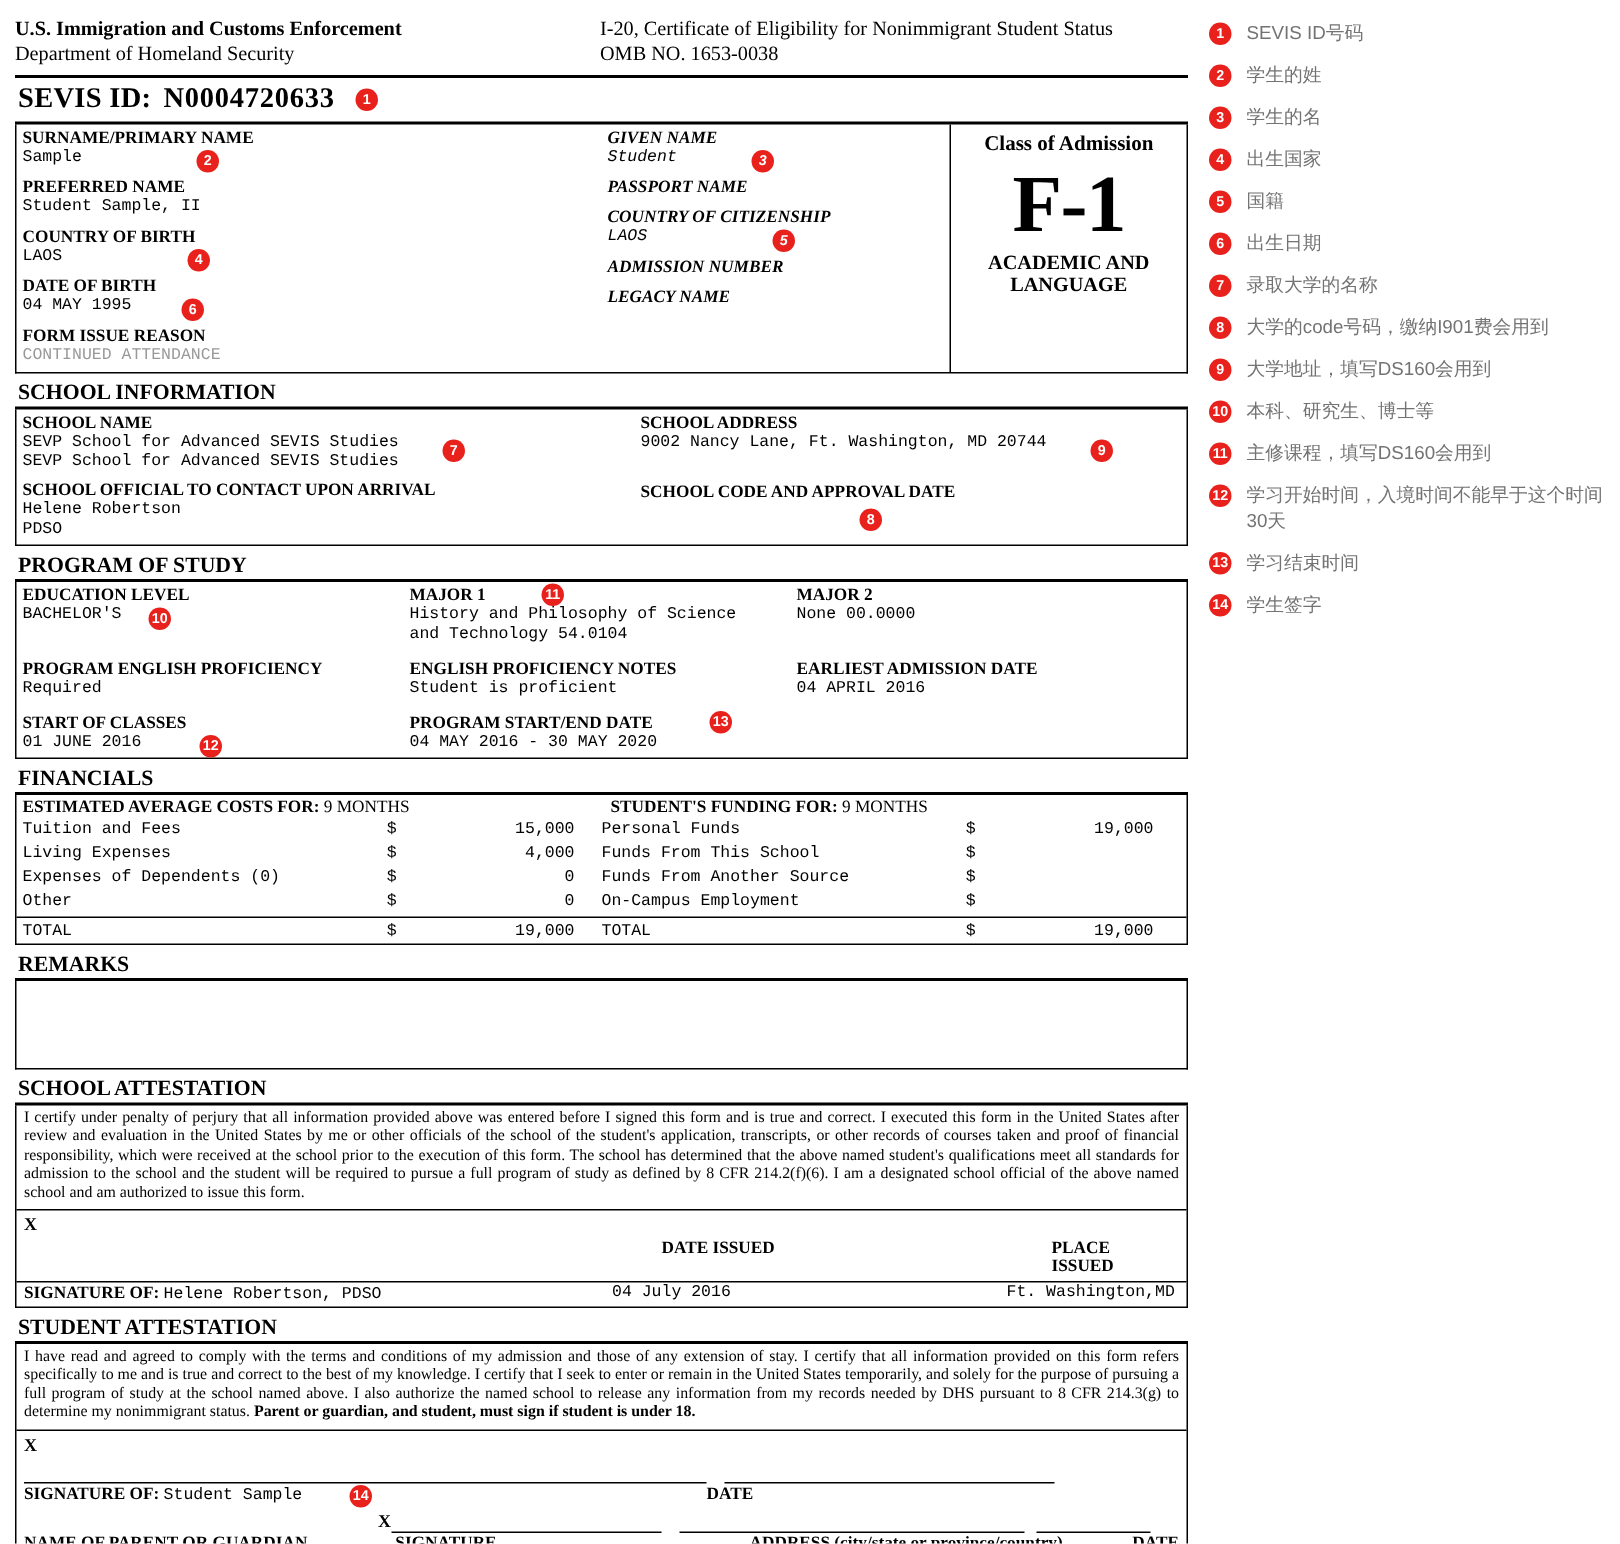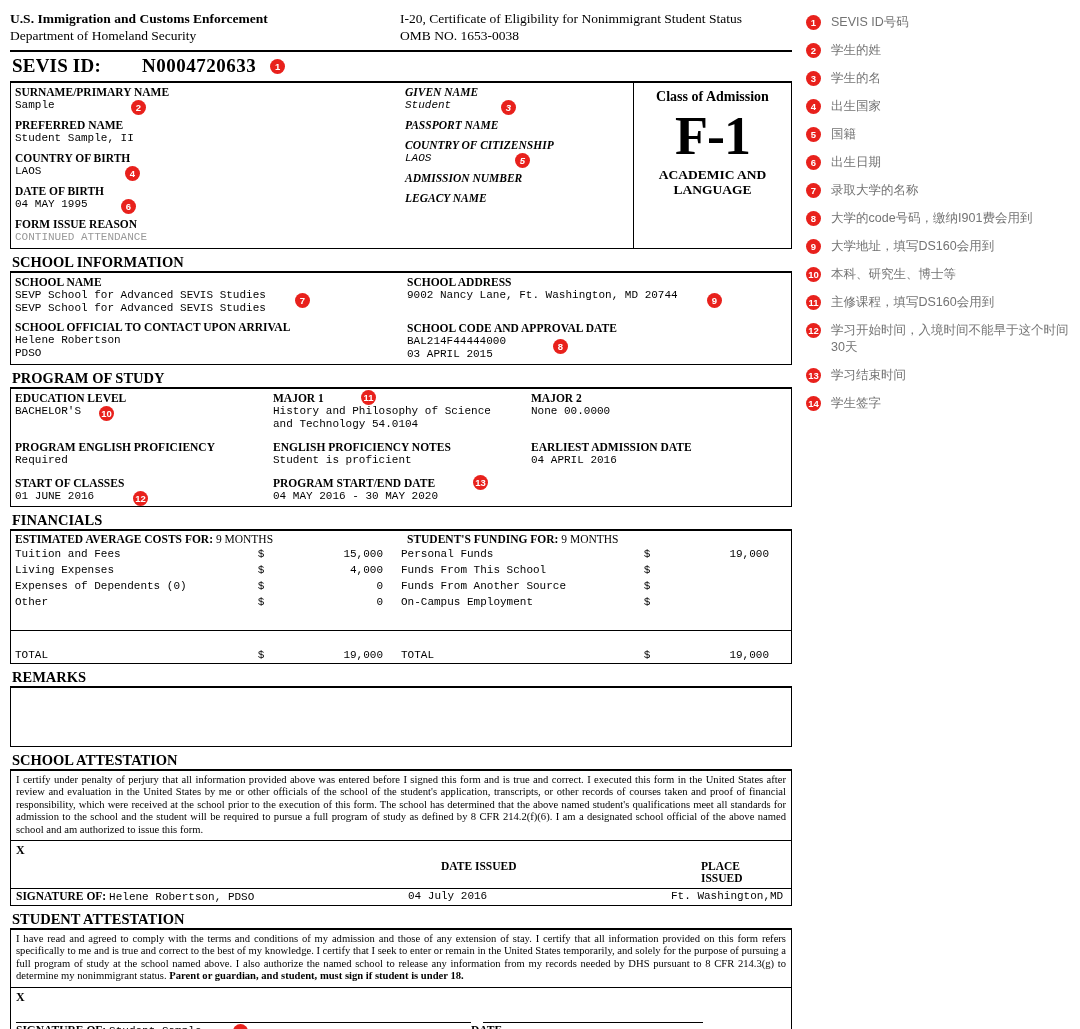--- a/index.html
+++ b/index.html
@@ -46,21 +46,21 @@
     border-top: 2px solid #000;
     border-bottom: 2px solid #000;
     padding: 3px 2px 4px 2px;
     font-size: 19px;
     font-weight: bold;
     display: flex;
     align-items: center;
     letter-spacing: 0.2px;
   }
   .sevis-bar .lbl { margin-right: 8px; }
-  .sevis-bar .val { letter-spacing: 0.5px; margin-left: 33px; }
+  .sevis-bar .val { letter-spacing: 0.5px; }
   
   .sec-title {
     font-weight: bold;
     font-size: 14.5px;
     line-height: 16px;
     border-bottom: 2px solid #000;
     padding: 2px 2px 1px 2px;
     margin-top: 3px;
   }
   .box {
@@ -110,20 +110,21 @@
     margin: 2px 0 2px 0;
   }
   .coa-sub {
     font-weight: bold;
     font-size: 13.5px;
     line-height: 15px;
   }
   
   .two {
     display: flex;
+    gap: 20px;
   }
   .two .c1 { width: 392px; padding: 3px 4px 3px 4px; box-sizing: border-box;}
   .two .c2 { flex: 1; padding: 3px 4px 3px 4px; box-sizing: border-box;}
   .three { display: flex; }
   .three .c1 { width: 258px; padding: 3px 4px 3px 4px; box-sizing: border-box;}
   .three .c2 { width: 258px; padding: 3px 4px 3px 4px; box-sizing: border-box;}
   .three .c3 { flex: 1; padding: 3px 4px 3px 4px; box-sizing: border-box;}
   .grp { margin-bottom: 6px; position: relative; }
   .grp:last-child { margin-bottom: 0; }
   
@@ -142,22 +143,22 @@
     font-size: 11px;
     line-height: 16px;
     padding: 0 4px;
   }
   .fin-row .name { width: 252px; }
   .fin-row .cur { width: 20px; }
   .fin-row .amt { width: 110px; text-align: right; padding-right: 18px; }
   .fin-row .name2 { width: 252px; }
   .fin-total {
     border-top: 1px solid #000;
-    margin-top: 20px;
-    padding-top: 16px;
+    margin-top: 2px;
+    padding-top: 1px;
   }
   .remark-box {
     border: 1px solid #000;
     border-top: none;
     height: 58px;
   }
   
   .att-text {
     font-size: 10.6px;
     line-height: 12.4px;
@@ -331,22 +332,20 @@
           </div>
         </div>
         <div class="c2">
           <div class="grp">
             <div class="fld-label">SCHOOL ADDRESS</div>
             <div class="fld-val">9002 Nancy Lane, Ft. Washington, MD 20744</div>
             <span class="marker abs" style="left:300px; top:17px;">9</span>
           </div>
           <div class="grp" style="margin-top:20px;">
             <div class="fld-label">SCHOOL CODE AND APPROVAL DATE</div>
-            <div class="fld-val">BAL214F44444000
-03 APRIL 2015</div>
             <span class="marker abs" style="left:146px; top:17px;">8</span>
           </div>
         </div>
       </div>
     </div>
 
     <div class="sec-title">PROGRAM OF STUDY</div>
     <div class="box">
       <div class="three">
         <div class="c1">

